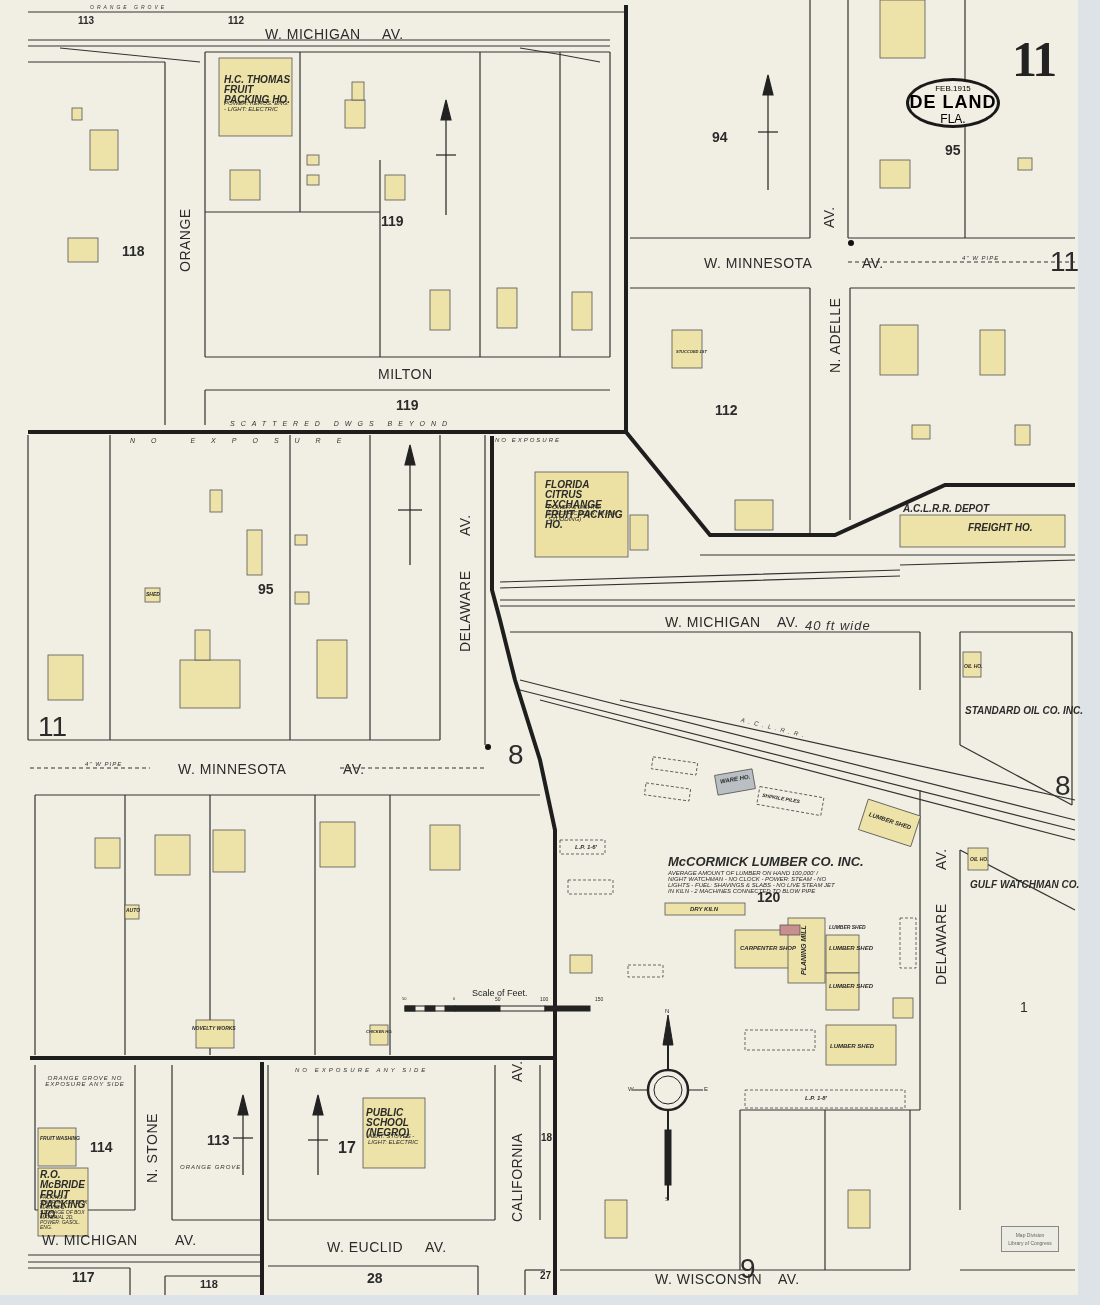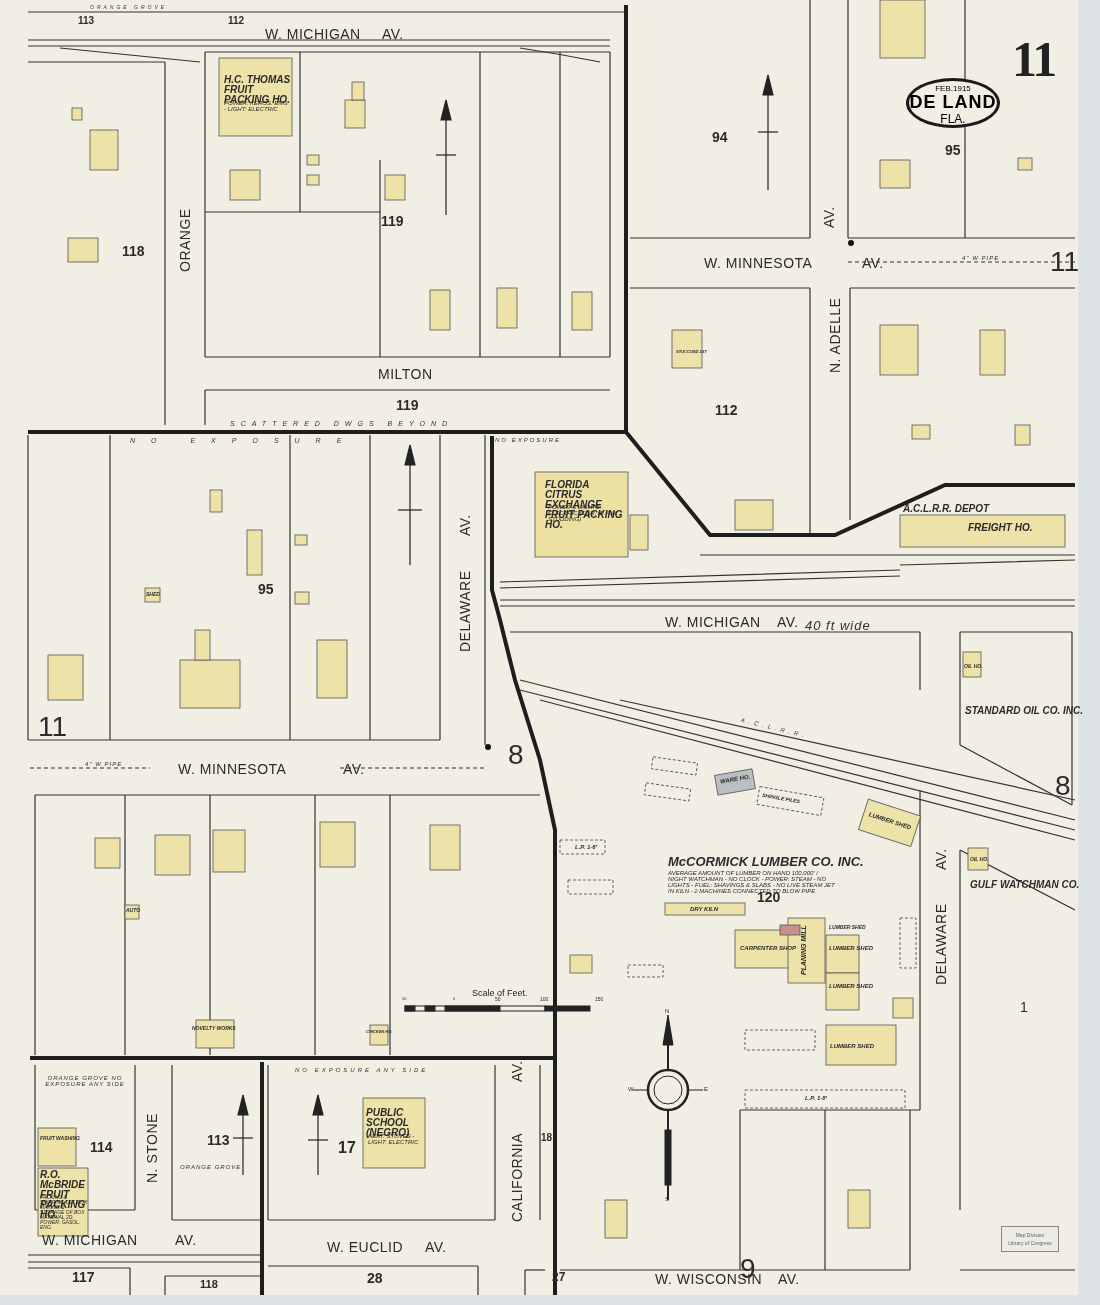--- a/index.html
+++ b/index.html
@@ -294,21 +294,21 @@
 <div class="lbl blk" style="left:715px;top:403px">112</div>
 <div class="lbl blk" style="left:258px;top:582px">95</div>
 <div class="lbl blk" style="left:757px;top:890px">120</div>
 <div class="lbl blk" style="left:90px;top:1140px">114</div>
 <div class="lbl blk" style="left:207px;top:1133px">113</div>
 <div class="lbl blk" style="left:338px;top:1140px;font-size:16px">17</div>
 <div class="lbl blk" style="left:541px;top:1133px;font-size:10px">18</div>
 <div class="lbl blk" style="left:72px;top:1270px">117</div>
 <div class="lbl blk" style="left:200px;top:1279px;font-size:11px">118</div>
 <div class="lbl blk" style="left:367px;top:1271px">28</div>
-<div class="lbl blk" style="left:552px;top:1271px;font-size:12px">27</div>
+<div class="lbl blk" style="left:540px;top:1271px;font-size:10px">27</div>
 
 <div class="lbl bignum" style="left:1050px;top:248px">11</div>
 <div class="lbl bignum" style="left:38px;top:713px">11</div>
 <div class="lbl bignum" style="left:508px;top:741px">8</div>
 <div class="lbl bignum" style="left:1055px;top:772px">8</div>
 <div class="lbl bignum" style="left:740px;top:1255px">9</div>
 <div class="lbl" style="left:1020px;top:1000px;font-size:14px">1</div>
 
 <div class="lbl bld-lbl big" style="left:224px;top:75px;white-space:normal;width:70px">H.C. THOMAS FRUIT PACKING HO.</div>
 <div class="lbl bld-lbl" style="left:224px;top:100px;white-space:normal;width:66px;font-size:6px;font-weight:normal">POWER: KEROS. ENG. - LIGHT: ELECTRIC</div>

